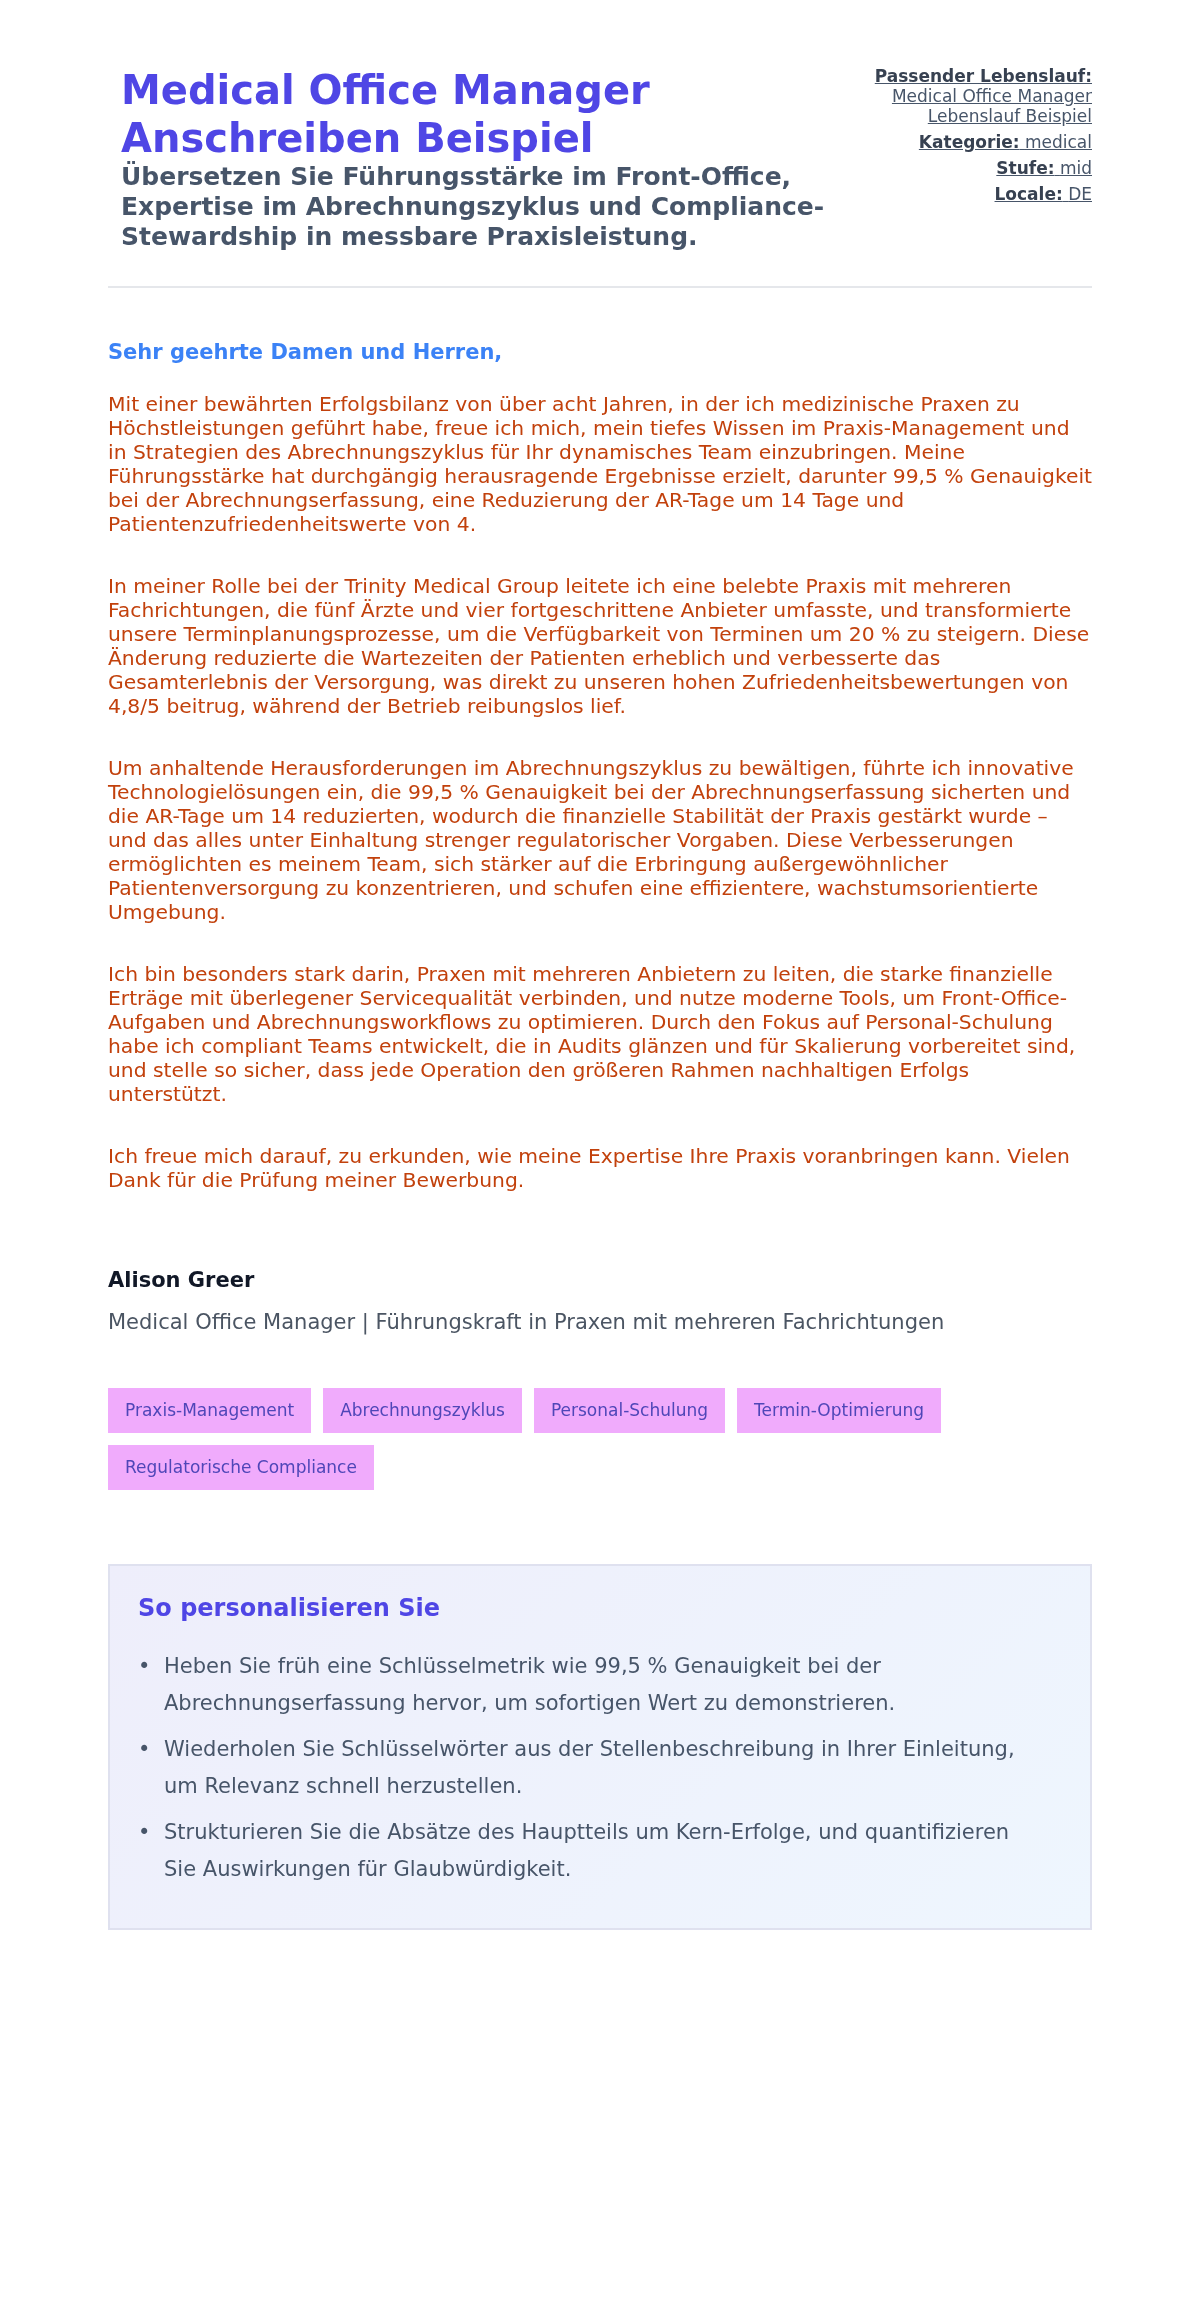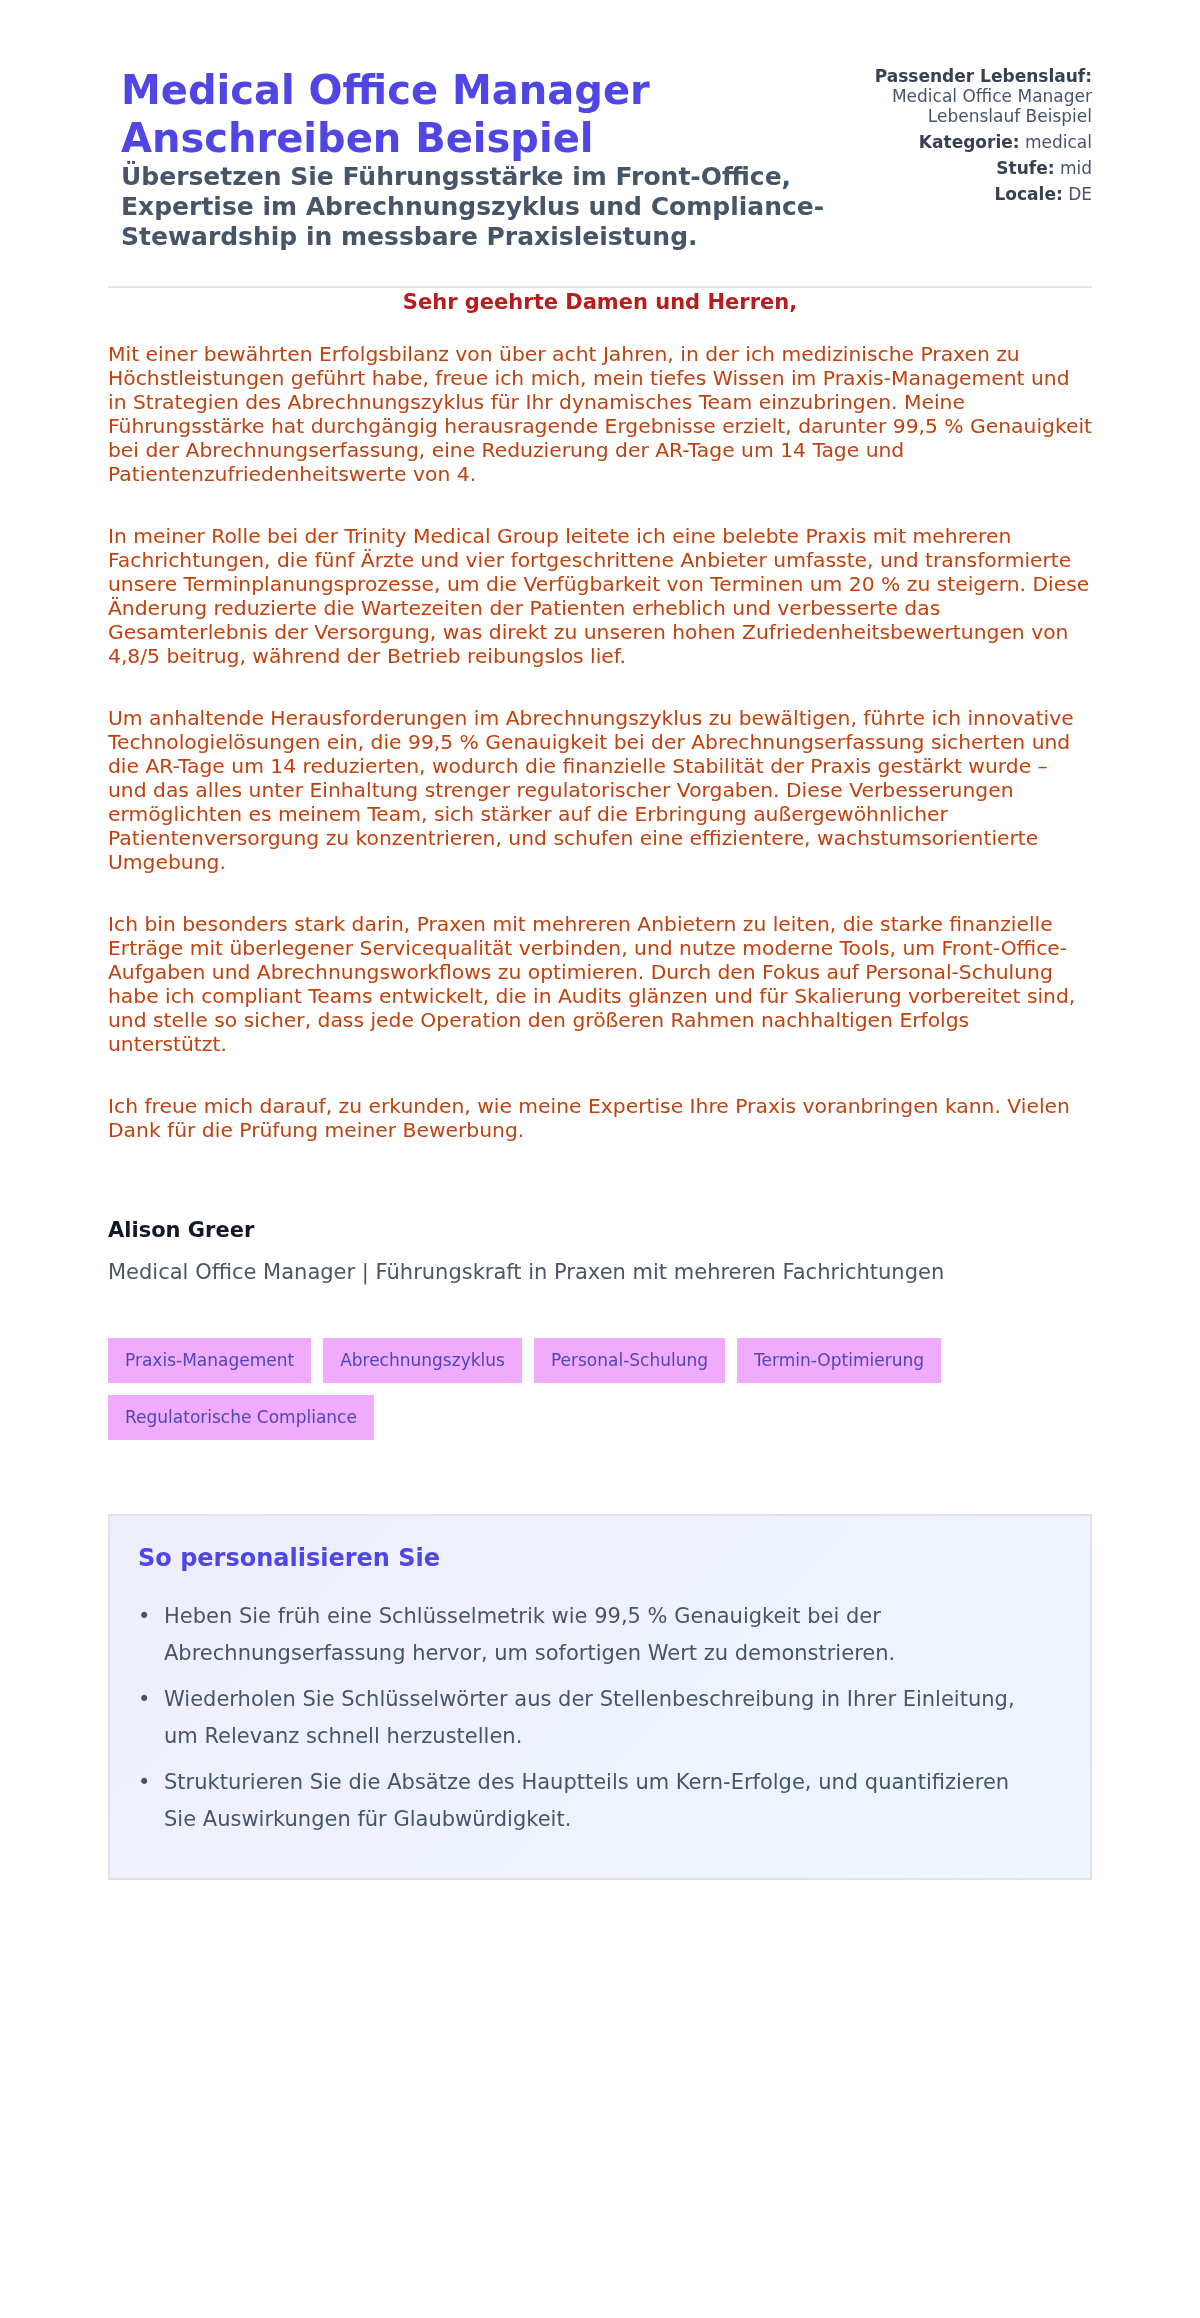--- a/index.html
+++ b/index.html
@@ -36,29 +36,29 @@
     margin-top: 0px;
   }
   .meta {
     text-align: right;
     font-size: 17px;
     color: #475569;
     line-height: 20px;
     width: 260px;
     padding-top: 0px;
   }
-  .meta .row { margin-bottom: 6px; }
+  .meta .row { margin-bottom: 6px; text-decoration: underline; }
   .meta .row.first { margin-bottom: 6px; }
   .meta b { color: #374151; font-weight: bold; }
   .salutation {
+    margin-top: 50px;
     font-size: 21px;
     font-weight: bold;
-    color: #b91c1c;
+    color: #3b82f6;
     line-height: 28px;
-    text-align: center;
   }
   .para {
     margin-top: 26px;
     font-size: 20.3px;
     line-height: 24px;
     color: #c2410c;
   }
   .para + .para { margin-top: 38px; }
   .sign-name {
     margin-top: 74px;

